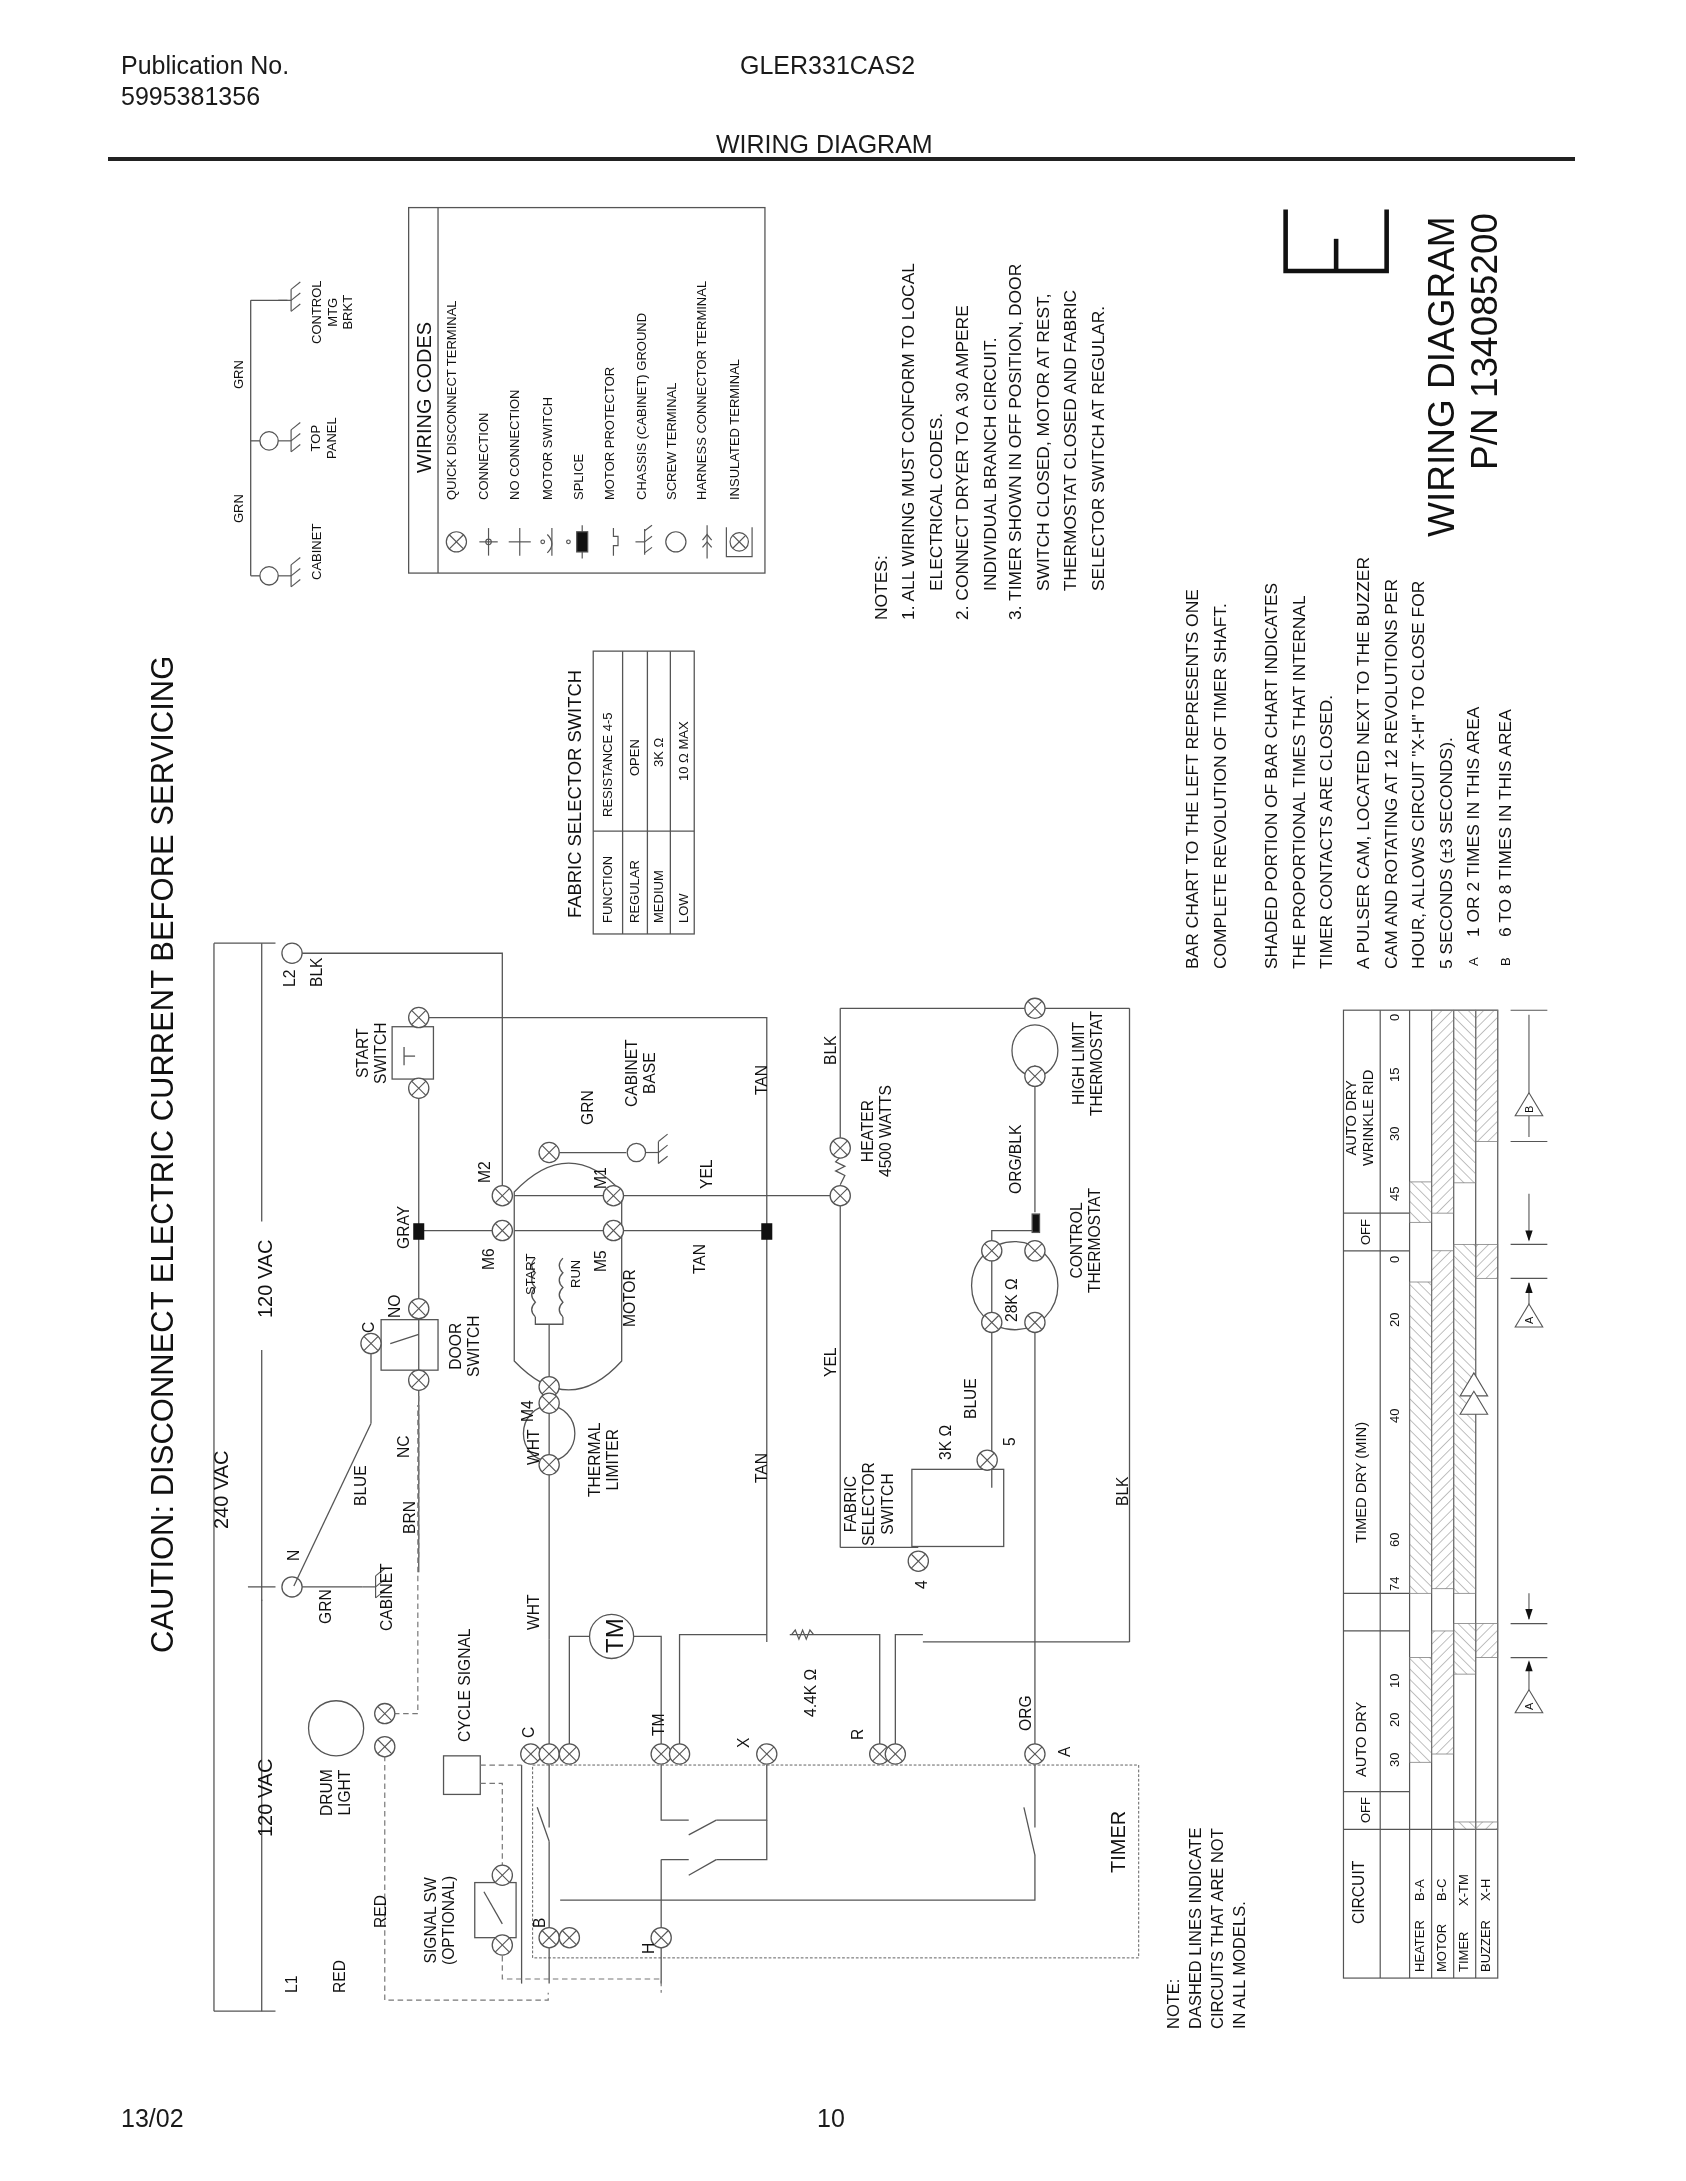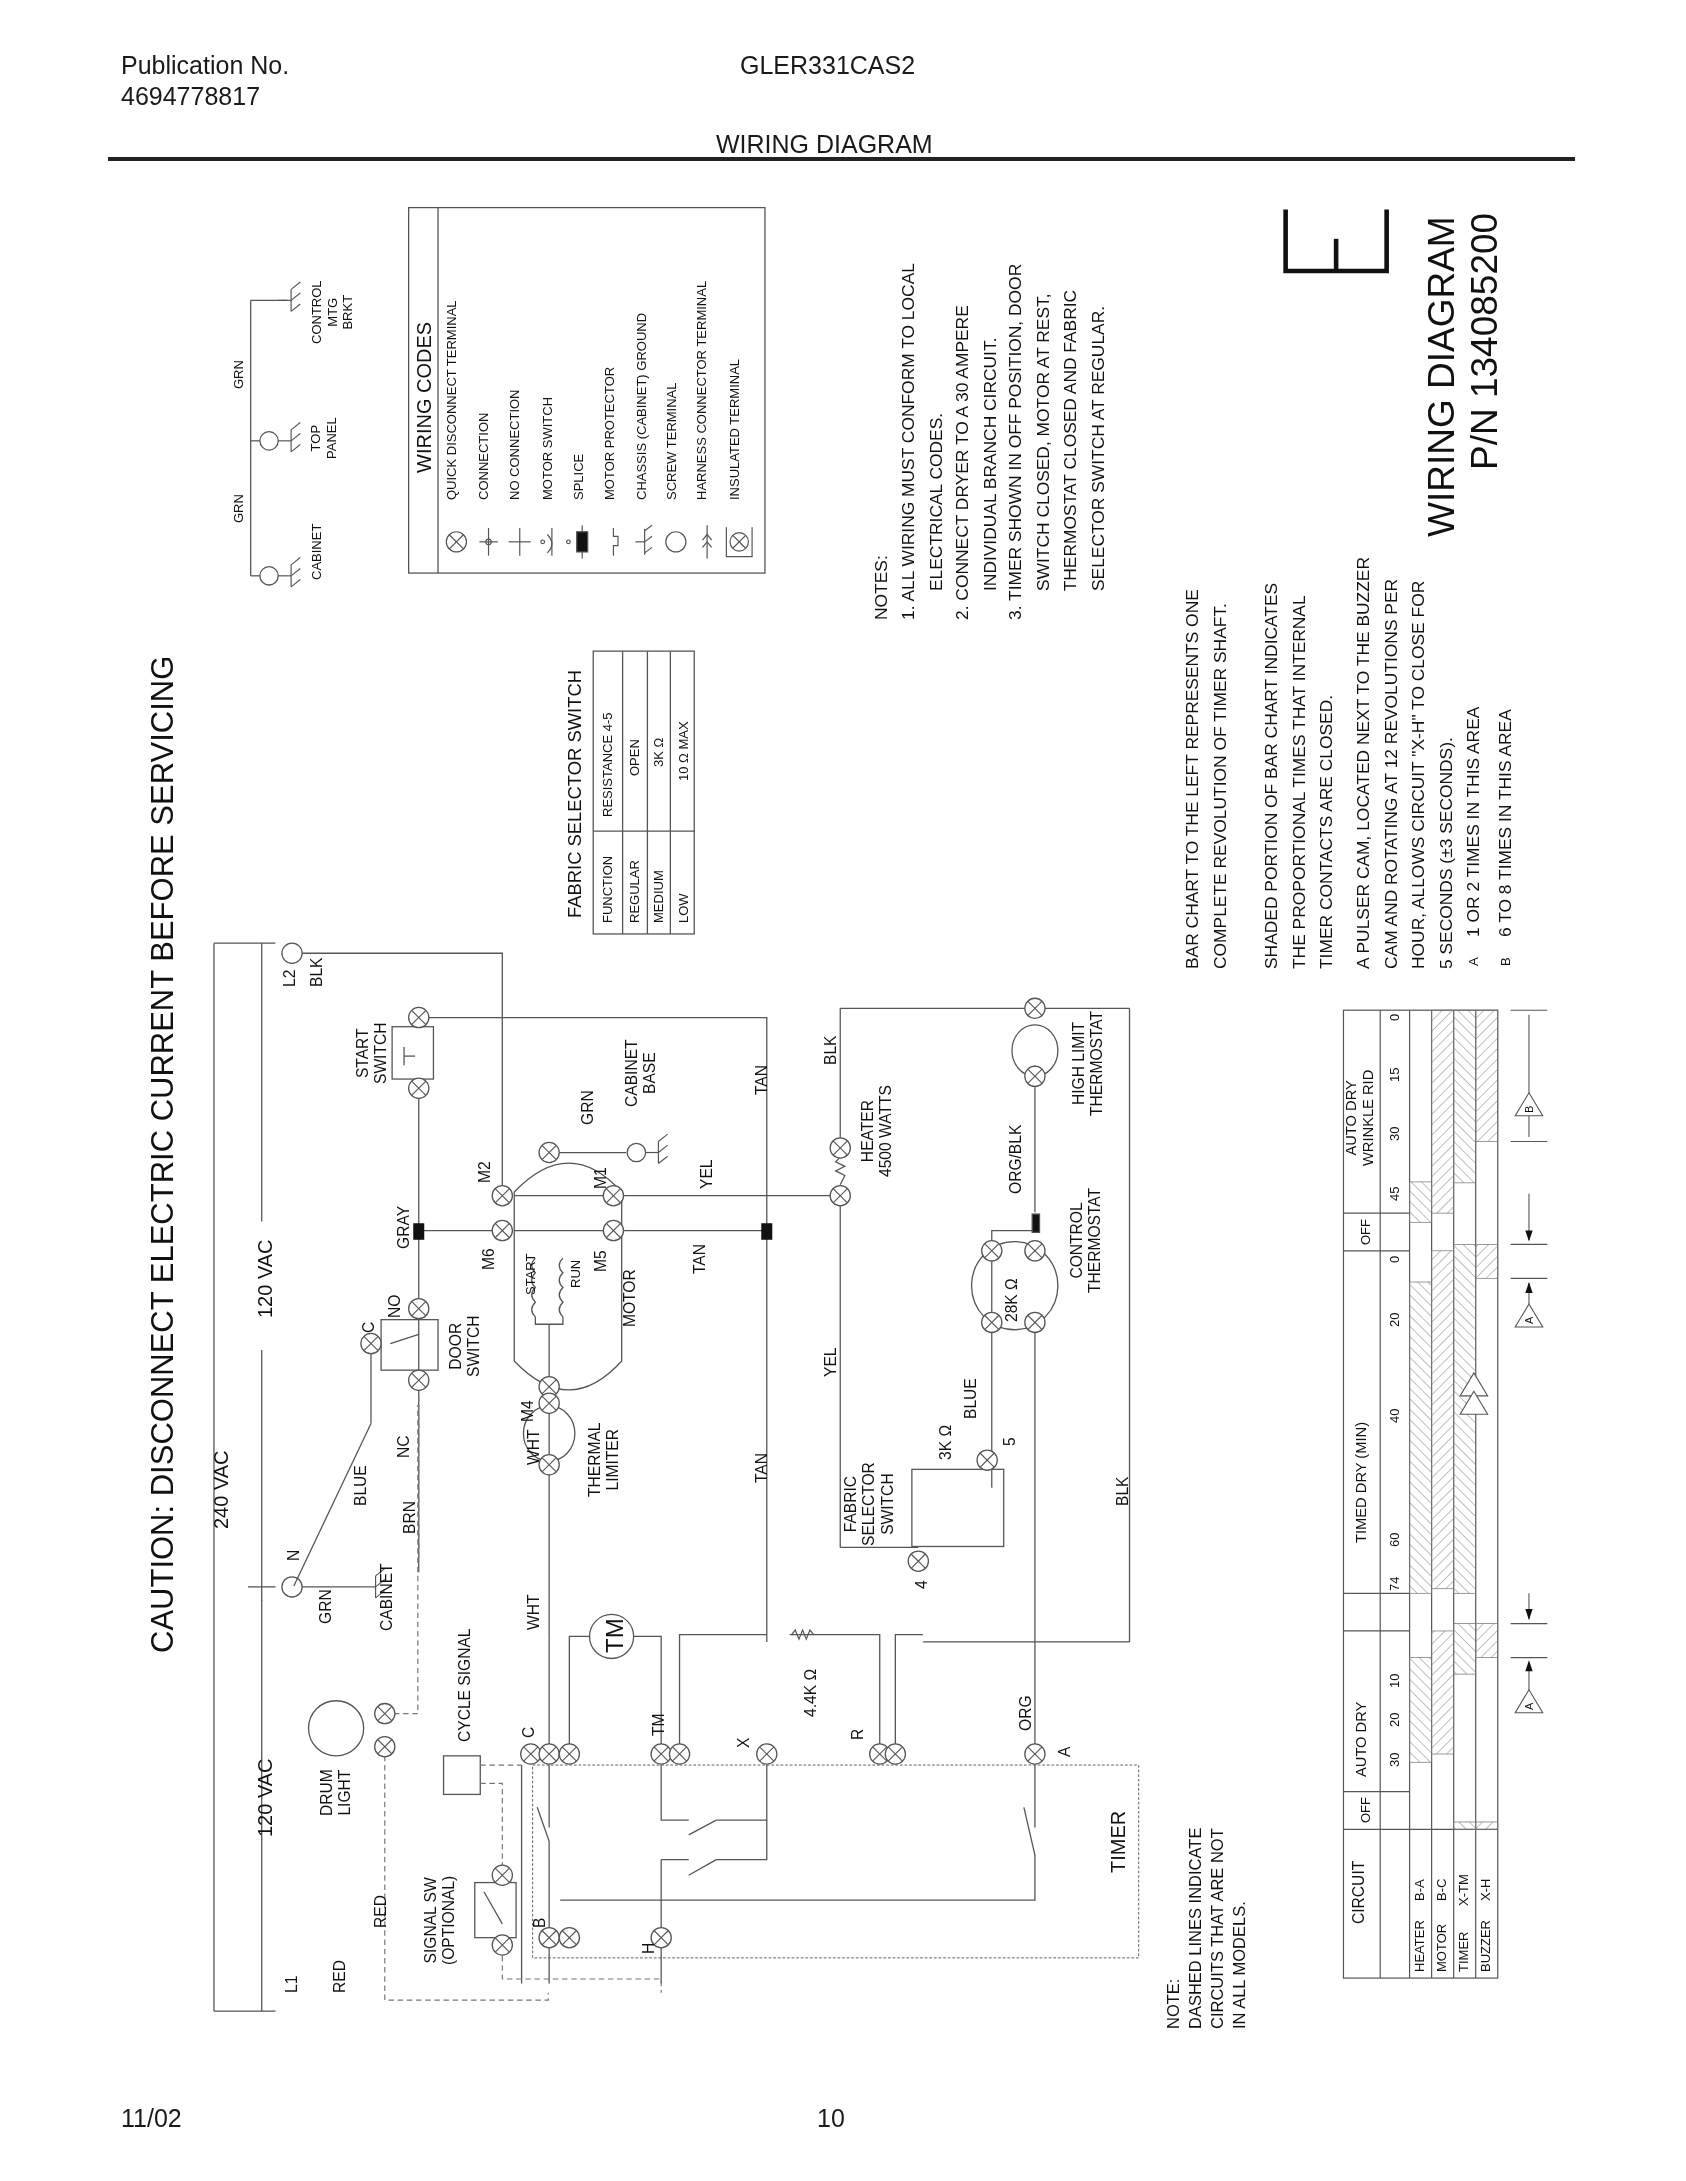--- a/index.html
+++ b/index.html
@@ -13,26 +13,26 @@
   .lbl-md{font-size:17.4px;line-height:21px;}
   .multi{white-space:pre;text-align:center;}
   svg{position:absolute;left:0;top:0;}
   .codes-title{font-size:20px;}
   .note{font-size:17.4px;line-height:27.5px;white-space:pre;}
 </style>
 </head>
 <body>
 
 <div class="abs hdr" style="left:121px;top:50px;">Publication No.</div>
-<div class="abs hdr" style="left:121px;top:81px;">4694778817</div>
+<div class="abs hdr" style="left:121px;top:81px;">5995381356</div>
 <div class="abs hdr" style="left:740px;top:50px;">GLER331CAS2</div>
 <div class="abs hdr" style="left:716px;top:129px;">WIRING DIAGRAM</div>
 <div class="rule"></div>
 
-<div class="abs hdr" style="left:121px;top:2103px;">11/02</div>
+<div class="abs hdr" style="left:121px;top:2103px;">13/02</div>
 <div class="abs hdr" style="left:817px;top:2103px;">10</div>
 
 <svg width="1686" height="2182" viewBox="0 0 1836 2376">
   <defs>
     <g id="qd">
       <circle r="11" fill="#fff" stroke="#555" stroke-width="1.4"></circle>
       <line x1="-7.8" y1="-7.8" x2="7.8" y2="7.8" stroke="#555" stroke-width="1.2"></line>
       <line x1="-7.8" y1="7.8" x2="7.8" y2="-7.8" stroke="#555" stroke-width="1.2"></line>
     </g>
     <g id="gnd">

